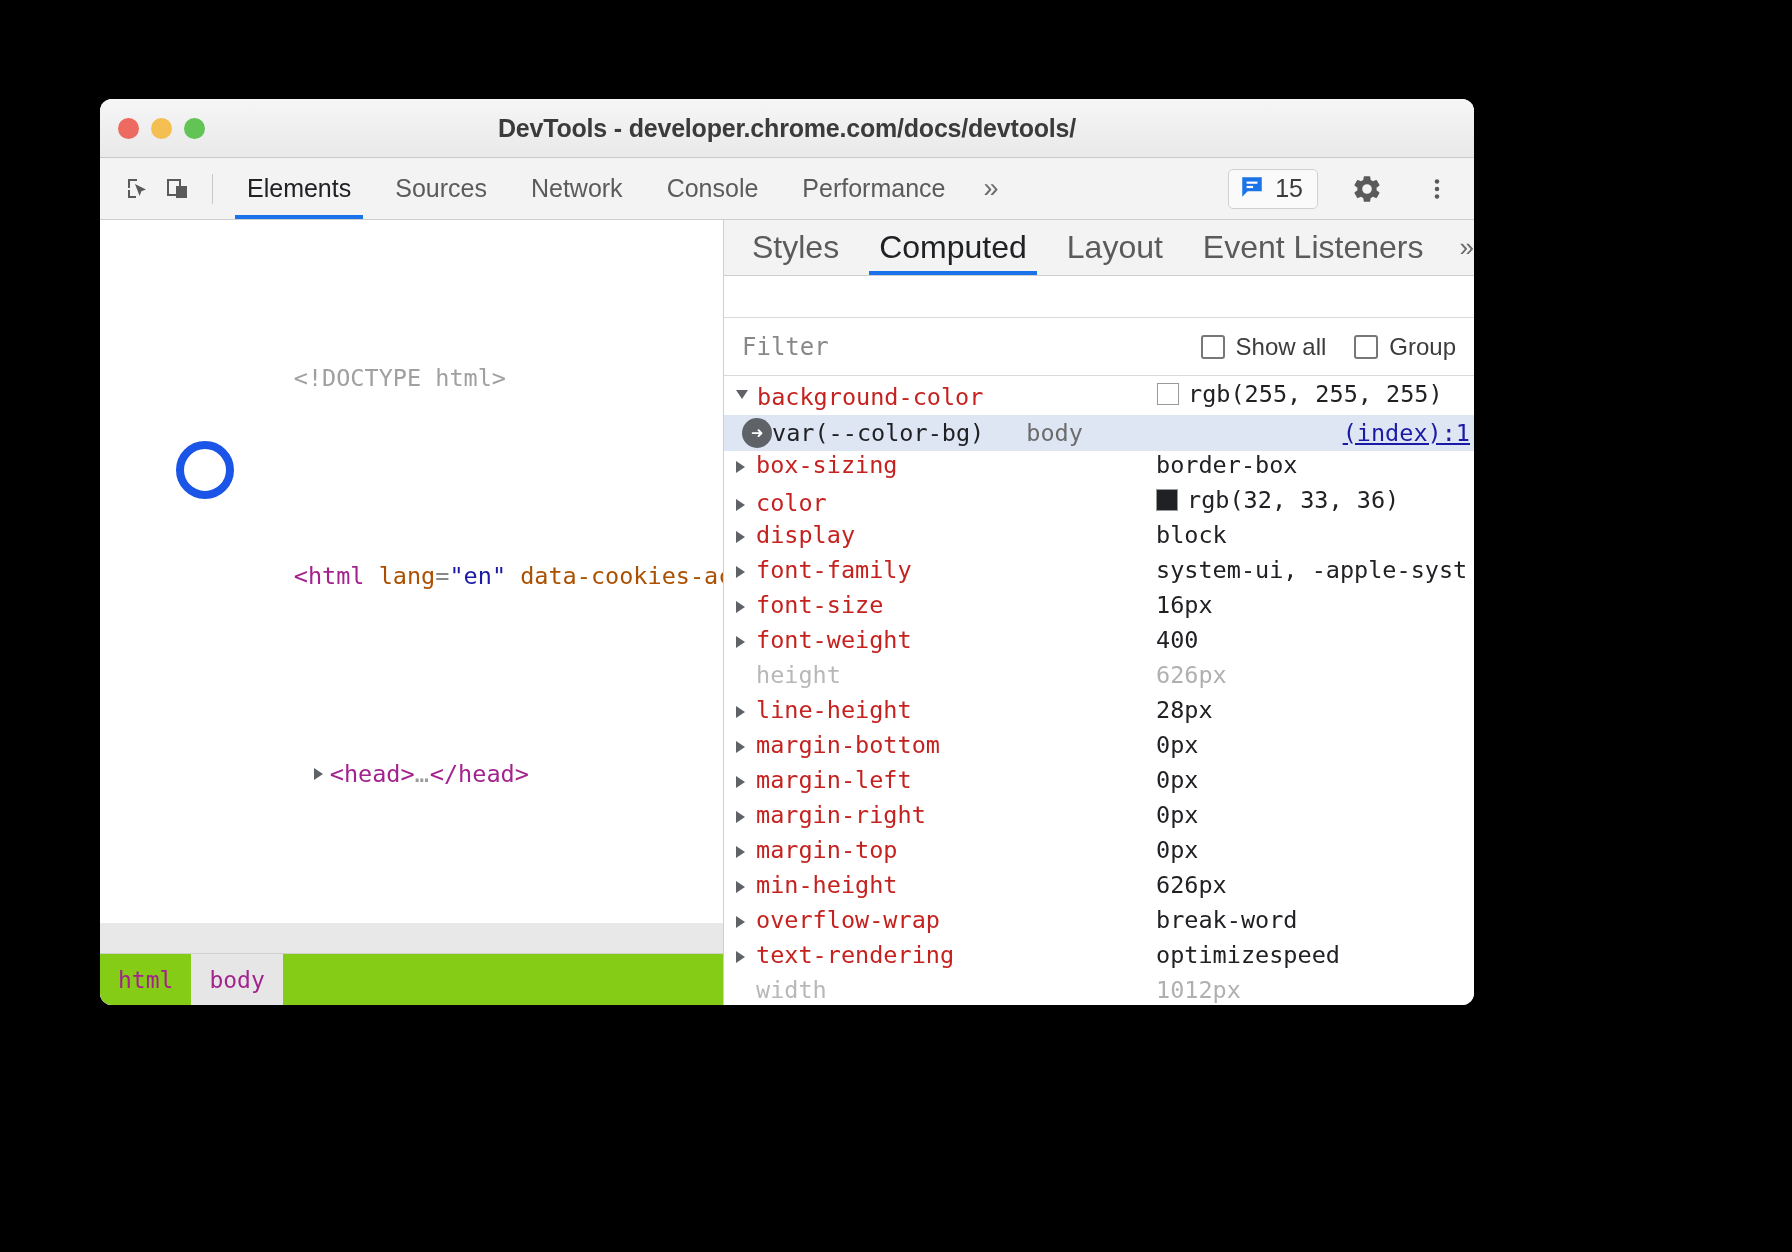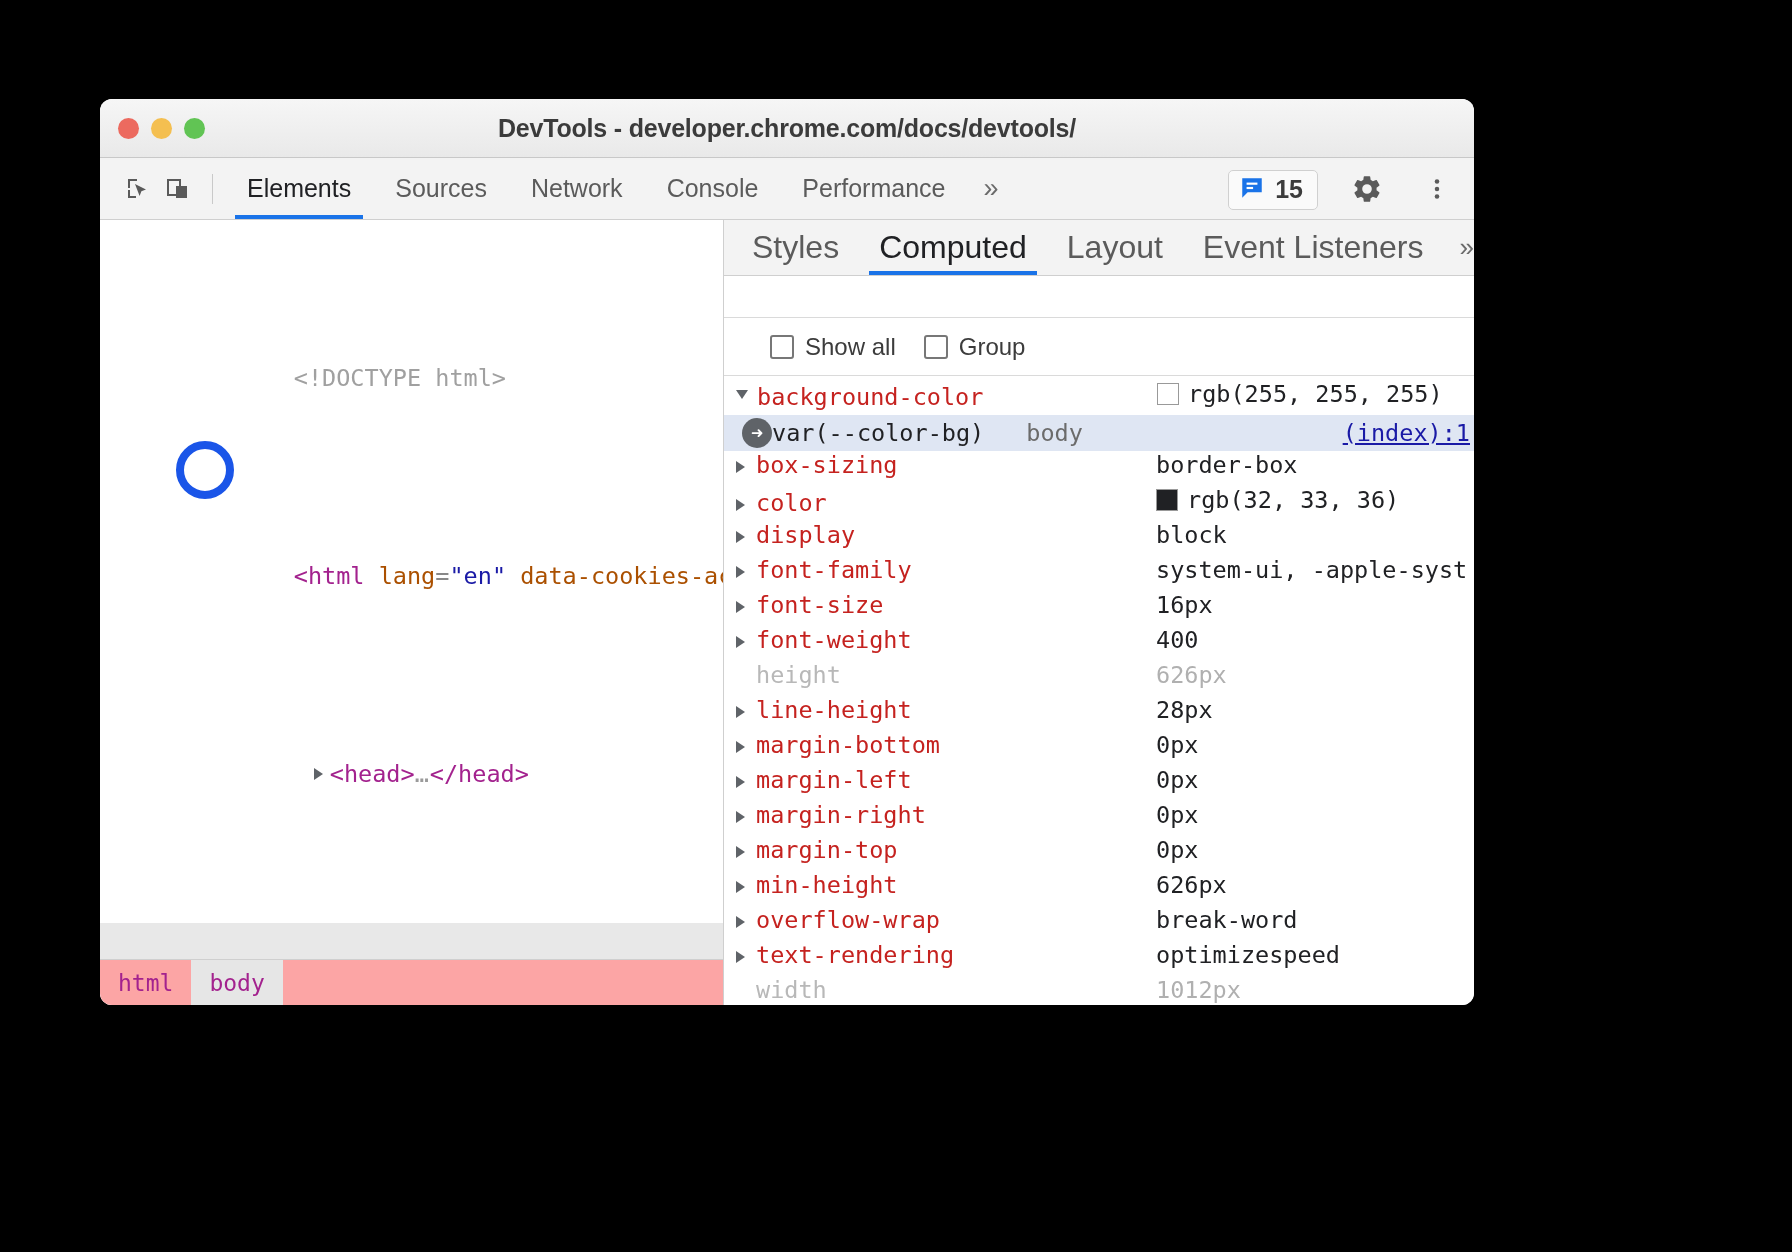--- a/index.html
+++ b/index.html
@@ -74,21 +74,21 @@
     position: relative;
     white-space: nowrap;
   }
   .tab.active { color: #202124; font-weight: 400; }
   .tab.active::after {
     content: ""; position: absolute; left: 10px; right: 10px; bottom: 0;
     height: 4px; background: #1a73e8;
   }
   .chev { font-size: 27px; color: #6b6b6b; padding: 0 16px; letter-spacing:-2px;}
   .tb-right {
-    margin-left: auto; display: flex; align-items: flex-end; gap: 28px; font-weight: bold;
+    margin-left: auto; display: flex; align-items: center; gap: 28px;
   }
   .issues-pill {
     display: flex; align-items: center; gap: 10px;
     border: 1px solid #d0d0d0; border-radius: 5px;
     padding: 4px 14px 4px 10px; background: #fafafa;
   }
   .issues-count { font-size: 25px; color: #3c3c3c; }
   .gear, .kebab {
     width: 42px; height: 42px;
     display: flex; align-items: center; justify-content: center;
@@ -127,22 +127,22 @@
     display: inline-block; width: 0; height: 0;
     border-left: 9px solid #5f6368;
     border-top: 6.5px solid transparent;
     border-bottom: 6.5px solid transparent;
     margin-right: 7px; vertical-align: 2px;
   }
   .dots3 { color: #9a9a9a; letter-spacing: 1px; }
 
   
   .breadcrumb {
-    position: absolute; left: 0; right: 0; bottom: 0; height: 46px;
-    background: #fca5a5; border-top: 1px solid #cfcfcf;
+    position: absolute; left: 0; right: 0; bottom: 0; height: 52px;
+    background: #84cc16; border-top: 1px solid #cfcfcf;
     display: flex; align-items: flex-start;
   }
   .crumb {
     font-family: "DejaVu Sans Mono", monospace;
     font-size: 23px; color: #a3228e;
     padding: 0 18px; height: 100%;
     display: flex; align-items: center;
   }
   .crumb.active { background: #e6e6e6; }
 
@@ -375,20 +375,21 @@
             </div>
           <div class="stab">
               <span>Event Listeners</span>
             </div>
           <div class="stab-chev">»</div>
         </div>
 
         <div class="blank-strip"></div>
 
         <div class="filter-bar">
+          <div class="filter-input">Filter</div>
           <div class="cb-wrap">
             <div class="cb"></div>
             <div class="cb-label">Show all</div>
           </div>
           <div class="cb-wrap">
             <div class="cb"></div>
             <div class="cb-label">Group</div>
           </div>
         </div>
 

